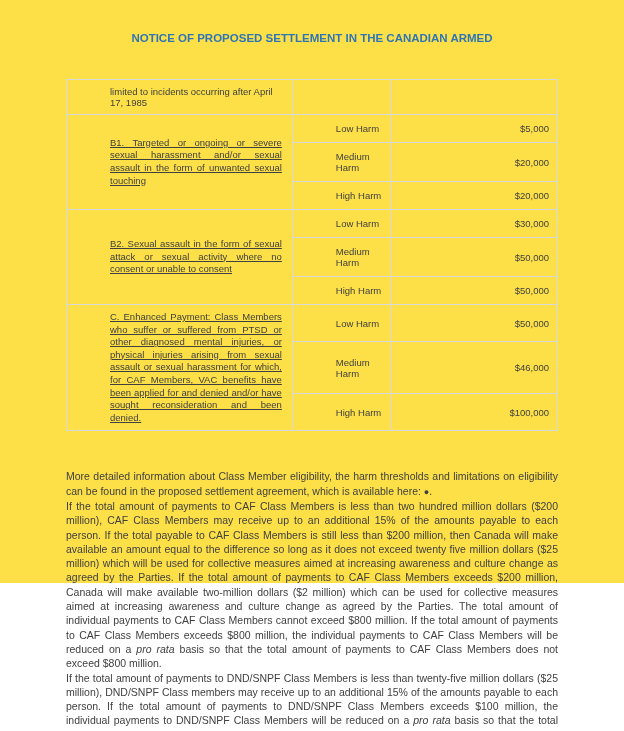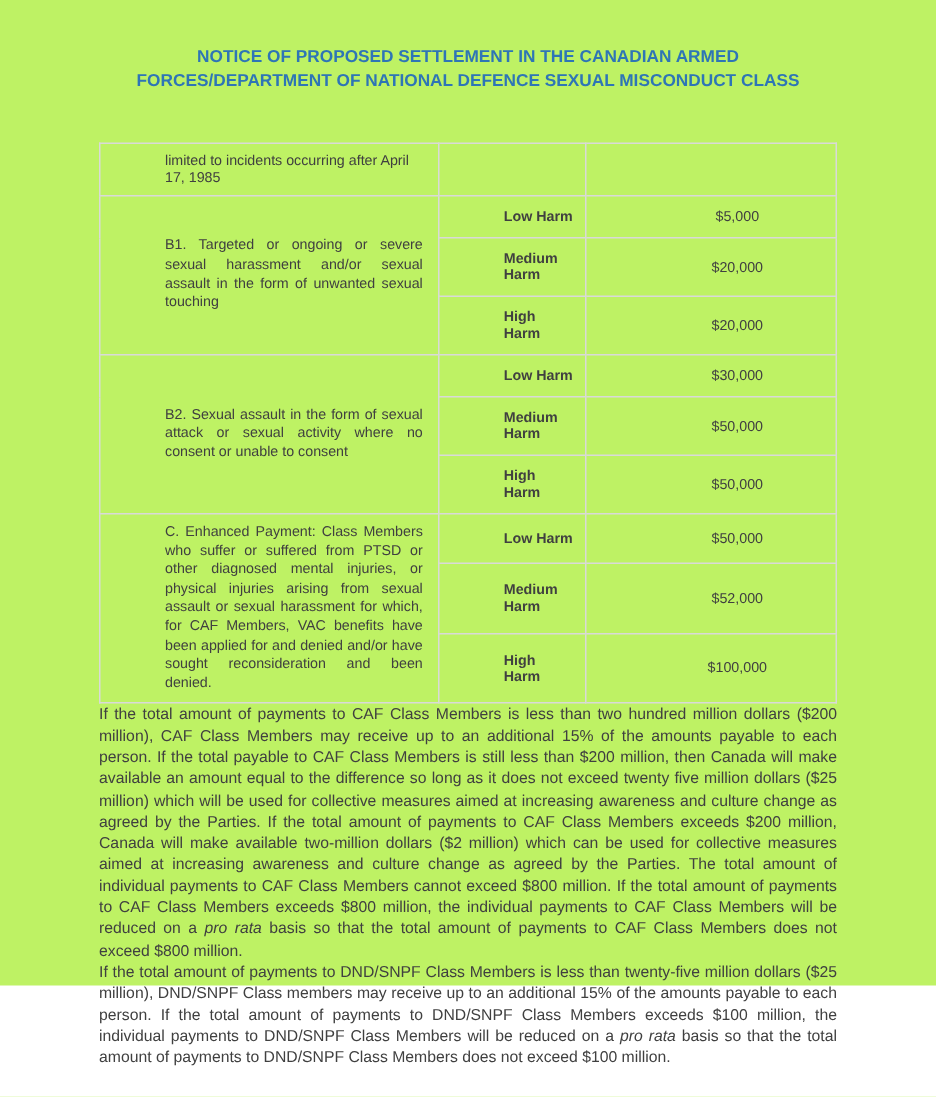--- a/index.html
+++ b/index.html
@@ -9,23 +9,23 @@
   }
   html,body{margin:0;padding:0;background:#ffffff;}
   body{
     width:624px;height:731px;
     font-family:"Liberation Sans",sans-serif;
     color:var(--body-text);
     overflow:hidden;
   }
   .page{
     box-sizing:border-box;
-    width:624px;height:657px;
+    width:624px;height:583px;
     padding:30px 66px 0 66px;
-    background:#bef264;
+    background:#fde047;
   }
   .title{
     margin:0 auto 33px auto;
     color:var(--title-blue);
     font-size:11.5px;
     font-weight:bold;
     text-align:center;
     line-height:16px;
   }
   .title .title-line{display:block;}
@@ -44,42 +44,42 @@
   }
   col.c-desc{width:46%;}
   col.c-harm{width:20%;}
   col.c-amt{width:34%;}
   td.intro-cell{padding:6px 8px;}
   td.empty-cell{padding:6px 8px;}
   td.desc-cell{
     padding:6px 10px 6px 8px;
     text-align:justify;
     line-height:12.6px;
+    text-decoration:underline;
   }
-  td.harm-cell{padding:8px 8px;font-weight:bold;}
-  td.amount-cell{padding:8px 8px;text-align:center;}
+  td.harm-cell{padding:8px 8px;}
+  td.amount-cell{padding:8px 8px;text-align:right;}
   p.body-para{
     margin:0;
     font-size:10.5px;
     line-height:14.3px;
     text-align:justify;
   }
   p.body-para.first{margin-top:38px;}
   p.body-para + p.body-para{}
   .seg-italic{font-style:italic;}
   .bullet{font-size:9px;}
 </style>
 </head>
 <body>
 
 <div class="page">
 
   <h1 class="title">
     <span class="title-line">NOTICE OF PROPOSED SETTLEMENT IN THE CANADIAN ARMED</span>
-    <span class="title-line">FORCES/DEPARTMENT OF NATIONAL DEFENCE SEXUAL MISCONDUCT CLASS</span>
   </h1>
 
   <table class="pay-table">
     <colgroup>
       <col class="c-desc">
         <col class="c-harm">
         <col class="c-amt">
     </colgroup>
     <tbody>
         <tr>
@@ -113,27 +113,28 @@
           <td class="harm-cell">High Harm</td>
           <td class="amount-cell">$50,000</td>
         </tr>
         <tr>
           <td class="desc-cell" rowspan="3">C. Enhanced Payment: Class Members who suffer or suffered from PTSD or other diagnosed mental injuries, or physical injuries arising from sexual assault or sexual harassment for which, for CAF Members, VAC benefits have been applied for and denied and/or have sought reconsideration and been denied.</td>
           <td class="harm-cell">Low Harm</td>
           <td class="amount-cell">$50,000</td>
         </tr>
         <tr>
           <td class="harm-cell">Medium Harm</td>
-          <td class="amount-cell">$52,000</td>
+          <td class="amount-cell">$46,000</td>
         </tr>
         <tr>
           <td class="harm-cell">High Harm</td>
           <td class="amount-cell">$100,000</td>
         </tr>
       </tbody>
   </table>
 
+  <p class="body-para first"><span>More detailed information about Class Member eligibility, the harm thresholds and limitations on eligibility can be found in the proposed settlement agreement, which is available here: </span><span class="bullet">●</span><span>.</span></p>
 
   <p class="body-para"><span>If the total amount of payments to CAF Class Members is less than two hundred million dollars ($200 million), CAF Class Members may receive up to an additional 15% of the amounts payable to each person. If the total payable to CAF Class Members is still less than $200 million, then Canada will make available an amount equal to the difference so long as it does not exceed twenty five million dollars ($25 million) which will be used for collective measures aimed at increasing awareness and culture change as agreed by the Parties. If the total amount of payments to CAF Class Members exceeds $200 million, Canada will make available two-million dollars ($2 million) which can be used for collective measures aimed at increasing awareness and culture change as agreed by the Parties. The total amount of individual payments to CAF Class Members cannot exceed $800 million. If the total amount of payments to CAF Class Members exceeds $800 million, the individual payments to CAF Class Members will be reduced on a </span><span class="seg-italic">pro rata</span><span> basis so that the total amount of payments to CAF Class Members does not exceed $800 million.</span></p>
 
   <p class="body-para"><span>If the total amount of payments to DND/SNPF Class Members is less than twenty-five million dollars ($25 million), DND/SNPF Class members may receive up to an additional 15% of the amounts payable to each person. If the total amount of payments to DND/SNPF Class Members exceeds $100 million, the individual payments to DND/SNPF Class Members will be reduced on a </span><span class="seg-italic">pro rata</span><span> basis so that the total amount of payments to DND/SNPF Class Members does not exceed $100 million.</span></p>
 
 </div>
 
 </body></html>

